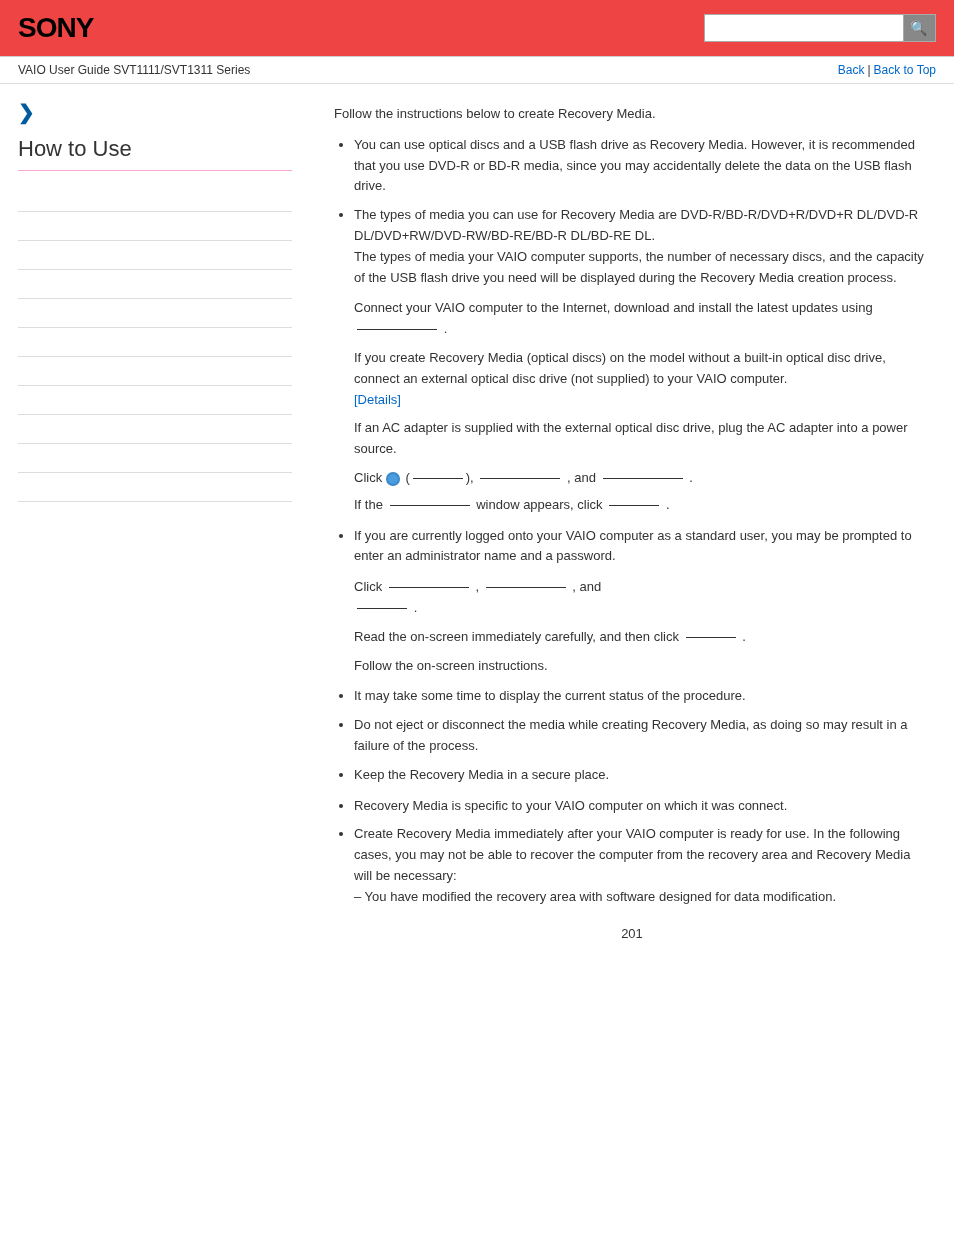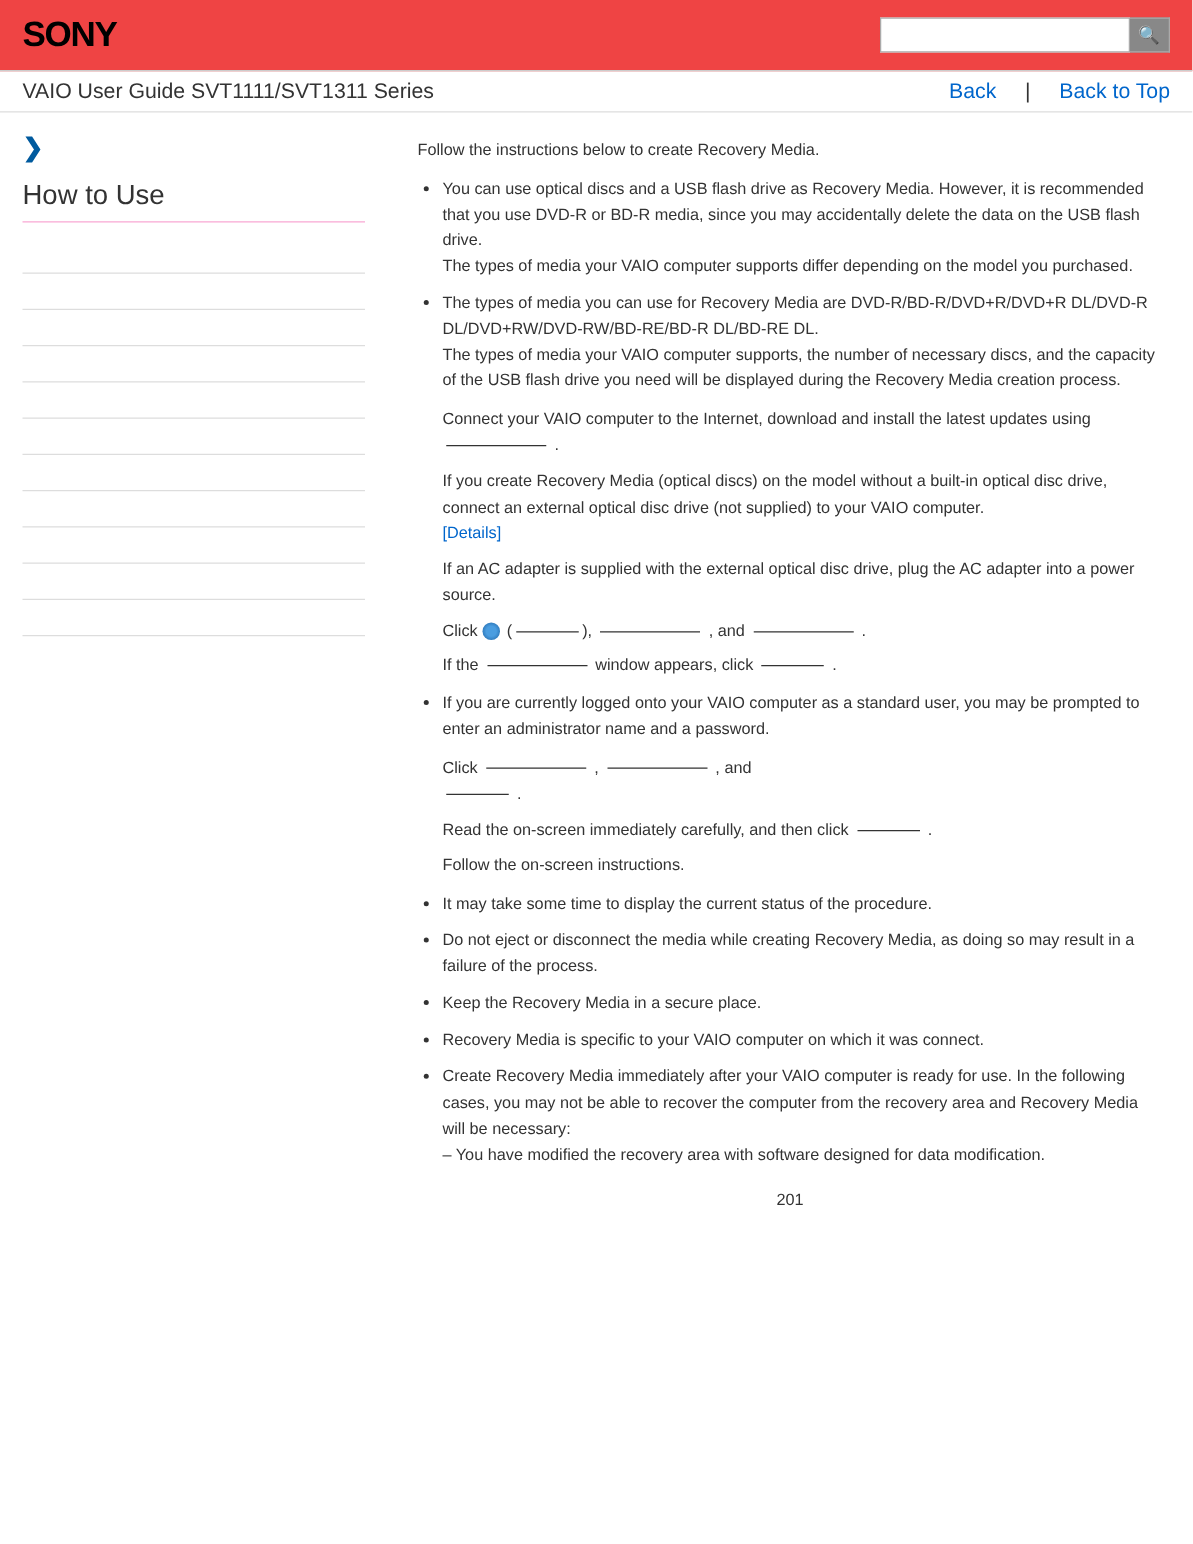--- a/index.html
+++ b/index.html
@@ -48,24 +48,24 @@
       font-size: 14px;
     }
 
     
     #nav-bar {
       display: flex;
       justify-content: space-between;
       align-items: center;
       padding: 6px 18px;
       border-bottom: 1px solid #ddd;
-      font-size: 17px;
+      font-size: 12px;
     }
     #breadcrumb { color: #333; }
-    #nav-links { display: flex; gap: 23px; }
+    #nav-links { display: flex; gap: 3px; }
     #nav-links a { color: #0066cc; text-decoration: none; }
     #nav-links .separator { color: #333; }
 
     
     #main {
       display: flex;
       padding: 0;
     }
 
     
@@ -178,21 +178,20 @@
     <a href="#" class="sidebar-link">&nbsp;</a>
   </div>
 
   <div id="content">
 
     <p>Follow the instructions below to create Recovery Media.</p>
 
     <ul class="bullet-list">
       <li>
         <span>You can use optical discs and a USB flash drive as Recovery Media. However, it is recommended that you use DVD-R or BD-R media, since you may accidentally delete the data on the USB flash drive.</span><br>
-        <span>The types of media your VAIO computer supports differ depending on the model you purchased.</span>
       </li>
       <li>
         <span>The types of media you can use for Recovery Media are DVD-R/BD-R/DVD+R/DVD+R DL/DVD-R DL/DVD+RW/DVD-RW/BD-RE/BD-R DL/BD-RE DL.</span><br>
         <span>The types of media your VAIO computer supports, the number of necessary discs, and the capacity of the USB flash drive you need will be displayed during the Recovery Media creation process.</span>
       </li>
     </ul>
 
     <div class="indented">
       <span>Connect your VAIO computer to the Internet, download and install the latest updates using</span>
       <span class="blank-line"></span>

